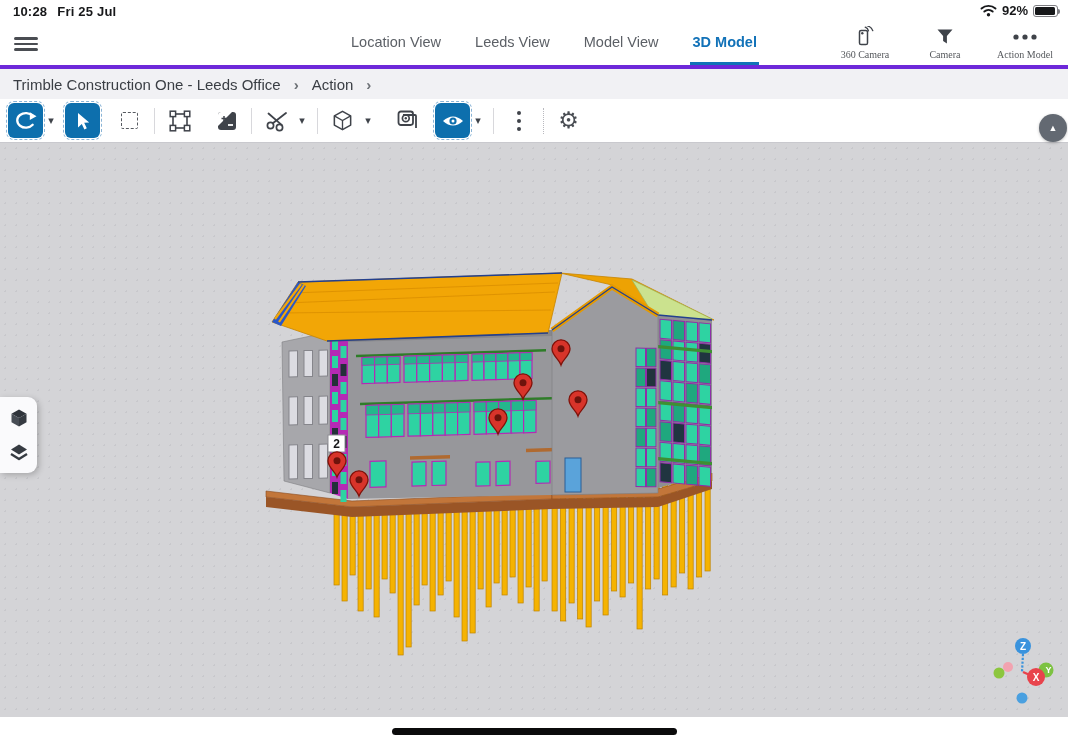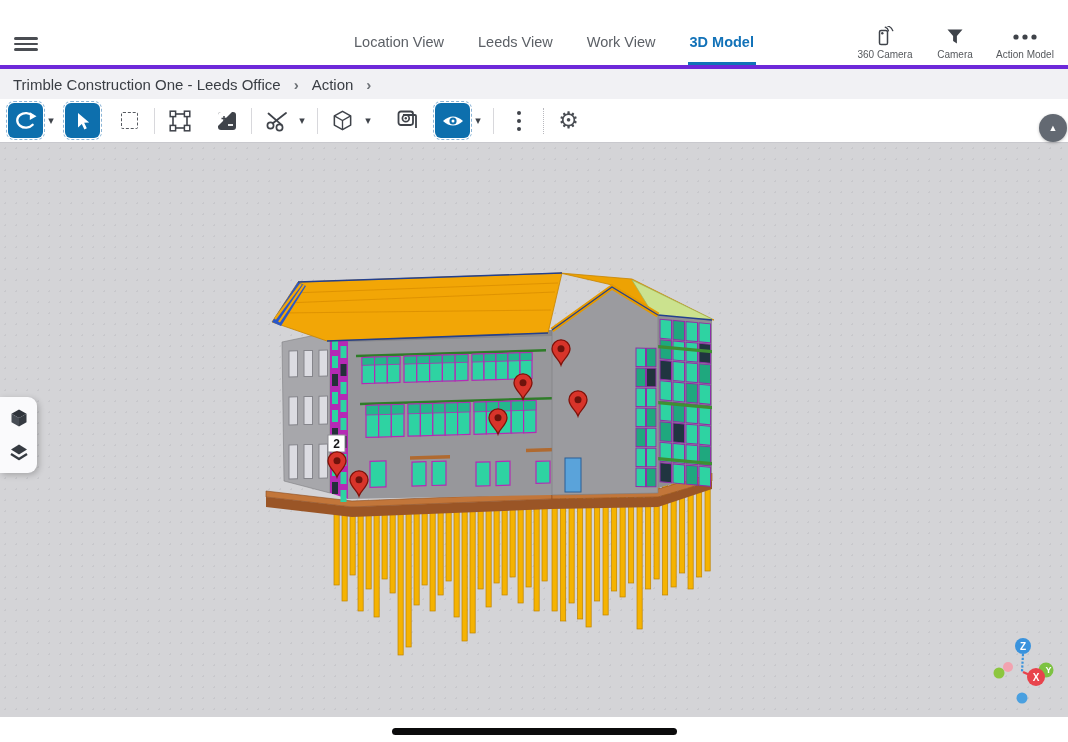--- a/index.html
+++ b/index.html
@@ -17,21 +17,21 @@
   .batt .fill { position:absolute; left:1px; top:1px; bottom:1px; width:88%; background:#17181a; border-radius:1.5px; }
   .batt .nub { position:absolute; right:-3px; top:3.5px; width:2px; height:5px; background:#7d7d82; border-radius:0 2px 2px 0; }
 
   
   #navbar { position:absolute; top:22px; left:0; right:0; height:43px; background:#fff; }
   #hamburger { position:absolute; left:14px; top:12px; width:24px; height:18px; cursor:pointer; }
   #hamburger i { display:block; height:2.4px; background:#4a4d52; border-radius:2px; margin:3.2px 0; }
   #tabs { position:absolute; left:0; right:0; top:0; height:43px; display:flex; justify-content:center; gap:30px;padding-left:40px; }
   .tab { font-size:14.5px; color:#5c6066; display:flex; align-items:center; padding:0 2px; border-bottom:3px solid transparent; cursor:pointer; }
   .tab.active { color:#1272b8; font-weight:700; border-bottom-color:#1272b8; }
-  #nav-actions { position:absolute; right:12px; top:4px; display:flex; gap:8px; }
+  #nav-actions { position:absolute; right:12px; top:4px; display:flex; gap:18px;font-family:Liberation Serif, serif; }
   .nav-act { width:62px; display:flex; flex-direction:column; align-items:center; gap:2px; cursor:pointer; }
   .nav-act .lbl { font-size:10px; color:#55585c; white-space:nowrap; }
   .nav-act svg { display:block; }
 
   
   #breadcrumb { position:absolute; top:65px; left:0; right:0; height:34px; background:#f1f1f4; border-top:4px solid #6d28d9; display:flex; align-items:center; padding-left:13px; }
   .crumb { font-size:15px; color:#3a3e44; }
   .crumb-sep { color:#6d7176; font-size:15px; font-weight:700; margin:0 13px; }
 
   
@@ -57,31 +57,48 @@
 
   
   #bottombar { position:absolute; top:717px; left:0; right:0; height:25px; background:#fff; }
   #home-indicator { position:absolute; left:392px; top:11px; width:285px; height:7px; background:#0b0b0c; border-radius:4px; cursor:grab; }
 </style>
 </head>
 <body>
 
 <div id="app">
 
+  <div id="statusbar">
+    <div id="status-left">
+      <span>10:28</span><span>Fri 25 Jul</span>
+    </div>
+    <div id="status-right">
+      <svg width="17" height="13" viewBox="0 0 17 13">
+        <path d="M1.5 4.5 A10.5 10.5 0 0 1 15.5 4.5" stroke="#17181a" stroke-width="1.9" fill="none" stroke-linecap="round"></path>
+        <path d="M4.3 7.6 A6.5 6.5 0 0 1 12.7 7.6" stroke="#17181a" stroke-width="1.9" fill="none" stroke-linecap="round"></path>
+        <circle cx="8.5" cy="10.8" r="1.7" fill="#17181a"></circle>
+      </svg>
+      <span id="battery-pct">92%</span>
+      <div class="batt">
+          <div class="fill"></div>
+          <div class="nub"></div>
+        </div>
+    </div>
+  </div>
 
   <div id="navbar">
     <div id="hamburger">
         <i></i>
         <i></i>
         <i></i>
       </div>
     <div id="tabs">
       <div class="tab">Location View</div>
       <div class="tab">Leeds View</div>
-      <div class="tab">Work View</div>
+      <div class="tab">Model View</div>
       <div class="tab active">3D Model</div>
     </div>
     <div id="nav-actions">
       <div class="nav-act">
         <svg width="22" height="21" viewBox="0 0 22 21">
           <rect x="5.5" y="4.5" width="8" height="14" rx="1.6" fill="none" stroke="#3f434a" stroke-width="1.5"></rect>
           <circle cx="8.3" cy="7.3" r="1.2" fill="#3f434a"></circle>
           <path d="M14.5 4.8 A5 5 0 0 0 11.2 1.2" stroke="#3f434a" stroke-width="1.3" fill="none" stroke-linecap="round"></path>
           <path d="M17.8 5.2 A8.4 8.4 0 0 0 12 0.2" stroke="#3f434a" stroke-width="1.3" fill="none" stroke-linecap="round" transform="translate(1,-0.5)"></path>
         </svg>

